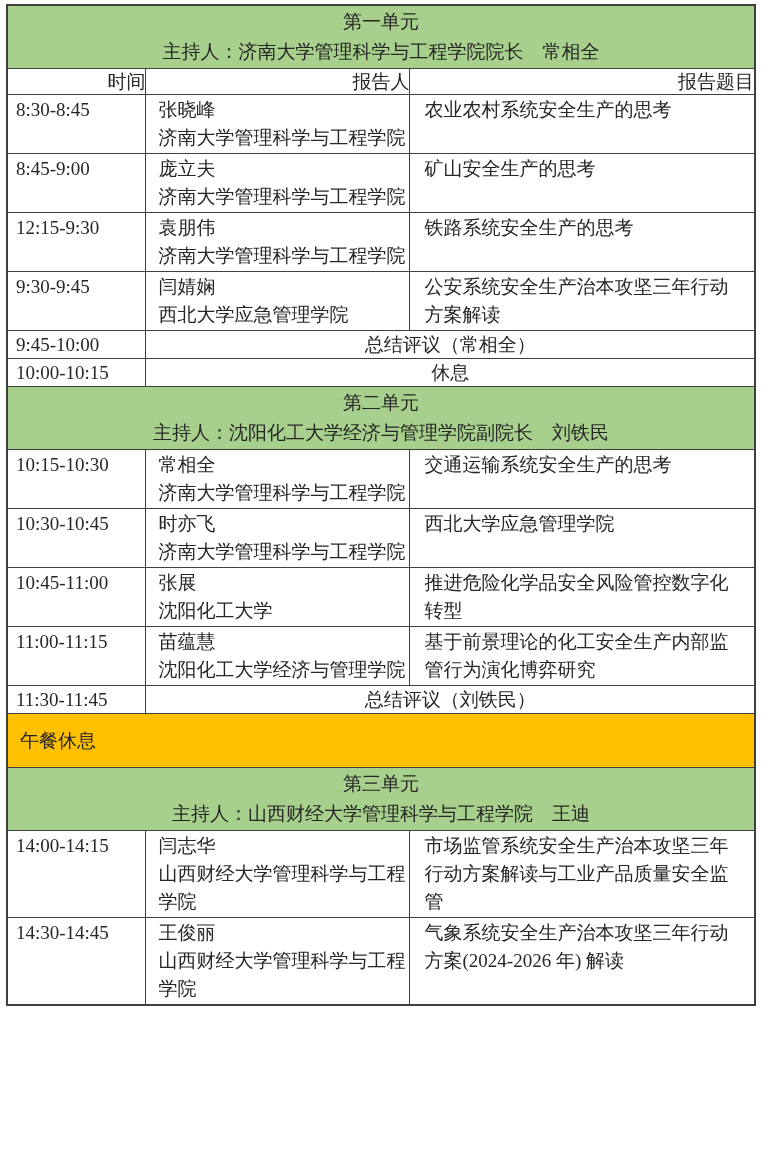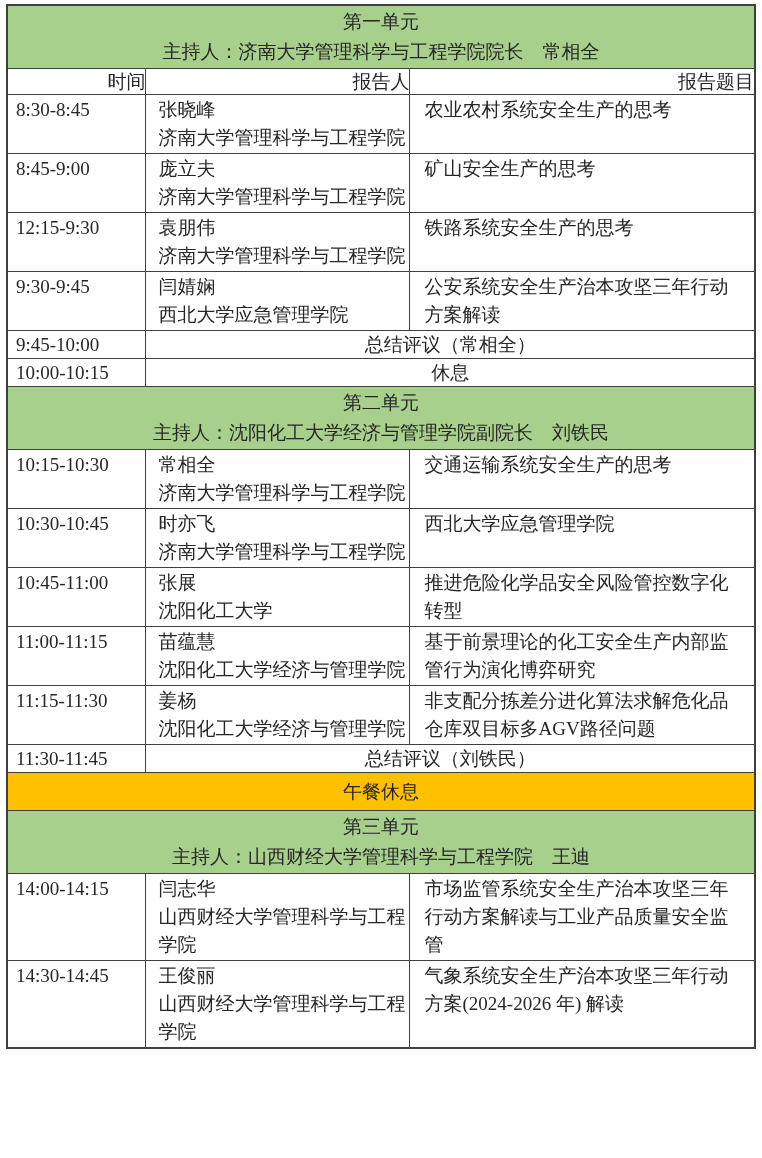--- a/index.html
+++ b/index.html
@@ -66,24 +66,24 @@
     line-height: 27px;
     padding-top: 0;
     padding-bottom: 0;
   }
   td.merged-cell {
     text-align: center;
   }
   
   td.lunch-cell {
     background: var(--lunch-bg, #ffc000);
-    text-align: center;
+    text-align: left;
     height: 29px;
     line-height: 29px;
-    padding: 4px;
+    padding: 12px;
   }
 </style>
 </head>
 <body>
 
 <table class="schedule">
   <colgroup>
     <col style="width:139px">
     <col style="width:264px">
     <col style="width:345px">
@@ -171,28 +171,20 @@
         <td class="topic-cell">推进危险化学品安全风险管控数字化转型</td>
       </tr>
       <tr class="talk">
         <td class="time-cell">11:00-11:15</td>
         <td class="speaker-cell">
           <div class="speaker-name">苗蕴慧</div>
           <div class="speaker-org">沈阳化工大学经济与管理学院</div>
         </td>
         <td class="topic-cell">基于前景理论的化工安全生产内部监管行为演化博弈研究</td>
       </tr>
-      <tr class="talk">
-        <td class="time-cell">11:15-11:30</td>
-        <td class="speaker-cell">
-          <div class="speaker-name">姜杨</div>
-          <div class="speaker-org">沈阳化工大学经济与管理学院</div>
-        </td>
-        <td class="topic-cell">非支配分拣差分进化算法求解危化品仓库双目标多AGV路径问题</td>
-      </tr>
       <tr class="span">
         <td class="time-cell">11:30-11:45</td>
         <td class="merged-cell" colspan="2">总结评议（刘铁民）</td>
       </tr>
       <tr class="lunch">
         <td class="lunch-cell" colspan="3">午餐休息</td>
       </tr>
       <tr class="section">
         <td class="section-cell" colspan="3">
           <div class="section-title">第三单元</div>

